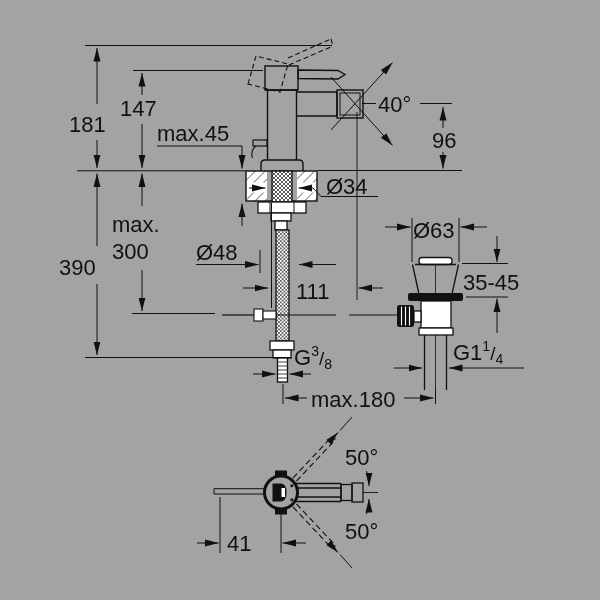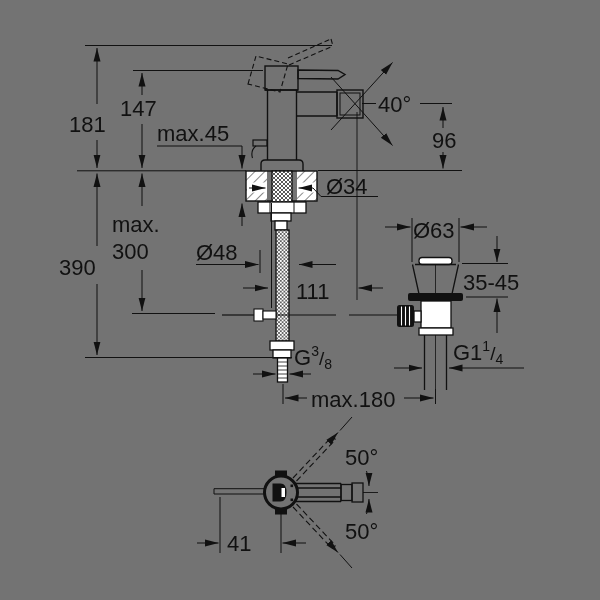--- a/index.html
+++ b/index.html
@@ -1,16 +1,16 @@
 <!DOCTYPE html>
 <html><head>
 <meta charset="utf-8">
 <style>
   html,body{margin:0;padding:0;background:#fff;}
-  .page{position:relative;width:600px;height:600px;background:#737373;overflow:hidden;
+  .page{position:relative;width:600px;height:600px;background:#a3a3a3;overflow:hidden;
         font-family:"Liberation Sans",sans-serif;}
   svg{display:block}
   text{fill:#111;font-family:"Liberation Sans",sans-serif;}
 </style>
 </head>
 <body>
 
 <div class="page">
 <svg width="600" height="600" viewBox="0 0 600 600">
   <defs>

